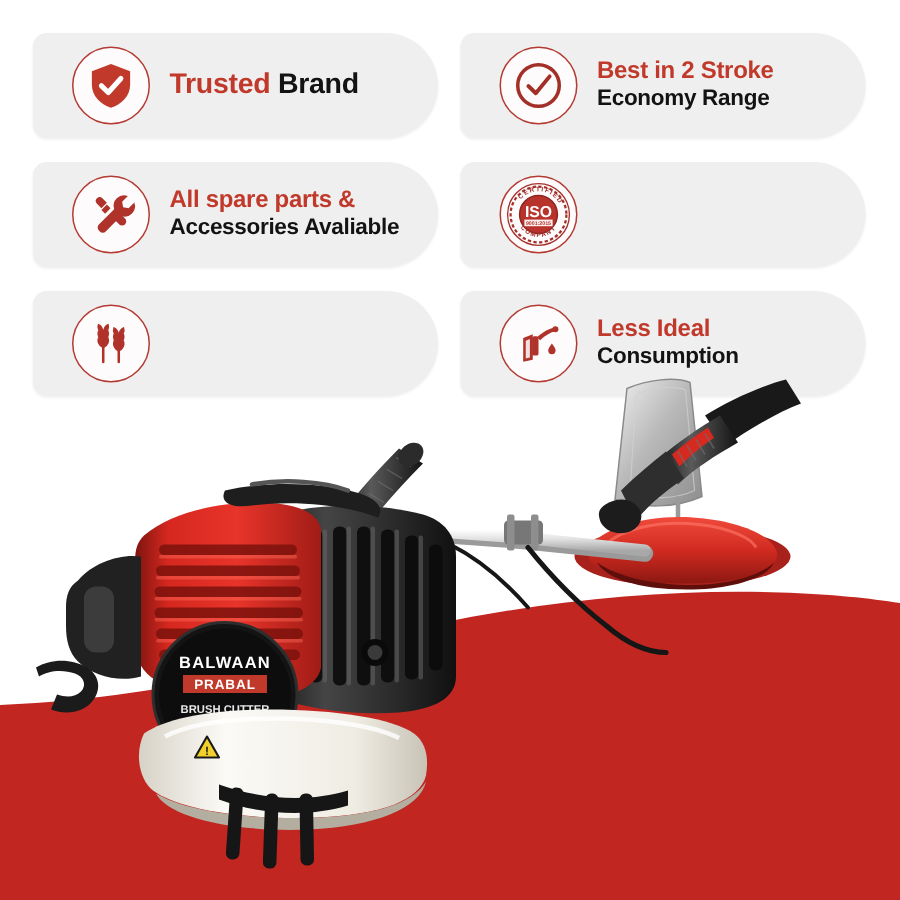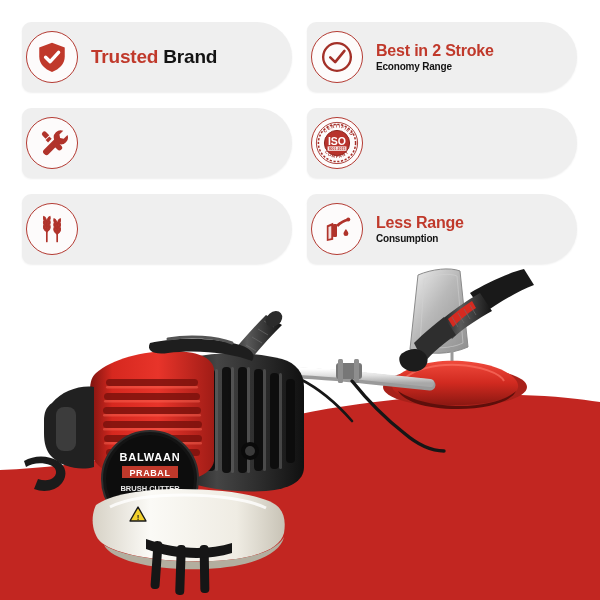--- a/index.html
+++ b/index.html
@@ -43,21 +43,21 @@
     row-gap: 16px;
   }
 
   .card {
     position: relative;
     height: 70px;
     background: #efefef;
     border-radius: 10px 38px 38px 10px;
     display: flex;
     align-items: center;
-    padding-left: 4px;
+    padding-left: 26px;
     box-shadow: 0 1px 2px rgba(0,0,0,0.07);
     width: 270px;
   }
 
   .icon-badge {
     flex: 0 0 auto;
     width: 52px;
     height: 52px;
     border-radius: 50%;
     background: #fdfbfb;
@@ -78,37 +78,37 @@
   .line1 {
     font-size: 16px;
     font-weight: bold;
     color: #c0392b;
     letter-spacing: -0.2px;
     white-space: nowrap;
   }
   .line1 .dark { color: #131313; }
 
   .line2 {
-    font-size: 10px;
+    font-size: 15px;
     font-weight: bold;
     color: #131313;
     letter-spacing: -0.2px;
     white-space: nowrap;
     margin-top: 1px;
   }
   .line2:empty { display: none; }
 
   
   .card.single .line1 { font-size: 19px; }
 
   
   .product {
     position: absolute;
     left: 0;
-    top: 255px;
+    top: 239px;
     width: 516px;
     height: 345px;
     z-index: 6;
   }
   .product svg { display: block; }
 </style>
 </head>
 <body>
 
 <div id="banner">
@@ -154,20 +154,24 @@
           <g fill="#b0332b">
             <path d="M26.6 4.4 a6.6 6.6 0 0 0 -8.6 8.3 L8.4 22.3 a2.6 2.6 0 0 0 0 3.7 l0.6 0.6
                      a2.6 2.6 0 0 0 3.7 0 l9.6 -9.6 a6.6 6.6 0 0 0 8.3 -8.6 l-3.6 3.6 -3.4 -0.6
                      -0.6 -3.4 Z"></path>
 
             <path d="M7.2 5.8 a2.4 2.4 0 0 1 3.4 0 l2.8 2.8 -3.4 3.4 -2.8 -2.8 a2.4 2.4 0 0 1 0 -3.4 Z"></path>
             <path d="M13.4 9.8 l2.3 2.3 -3.4 3.4 -2.3 -2.3 Z"></path>
             <rect x="16.6" y="16.2" width="9.6" height="5.2" rx="2.6" transform="rotate(45 21.4 18.8)"></rect>
           </g>
         </svg>
+      </div>
+      <div class="card-text">
+        <div class="line1"><span>All spare parts &amp;</span></div>
+        <div class="line2">Accessories Avaliable</div>
       </div>
     </div>
 
     <div class="card single">
       <div class="icon-badge">
         <svg width="48" height="48" viewBox="0 0 48 48">
           <defs>
             <path id="arcTop" d="M 24,24 m -15.5,0 a 15.5,15.5 0 1,1 31,0" fill="none"></path>
             <path id="arcBot" d="M 24,24 m -15,0 a 15,15 0 1,0 30,0" fill="none"></path>
           </defs>
@@ -226,21 +230,21 @@
             <path d="M15.2 12.0 C18.6 9.0 22.4 6.6 26.4 6.0 L27.0 8.2 C23.4 9.0 20.0 11.2 17.0 14.0 Z"></path>
             <circle cx="26.6" cy="7.0" r="1.9"></circle>
 
             <path d="M8.0 14.2 L10.6 13.2 L10.6 24.8 L8.0 25.4 Z" fill="#ffffff" opacity="0.85"></path>
 
             <path d="M24.4 16.0 C25.9 18.0 26.7 19.2 26.7 20.4 a2.3 2.3 0 0 1 -4.6 0 C22.1 19.2 22.9 18.0 24.4 16.0 Z"></path>
           </g>
         </svg>
       </div>
       <div class="card-text">
-        <div class="line1"><span>Less Range</span></div>
+        <div class="line1"><span>Less Ideal</span></div>
         <div class="line2">Consumption</div>
       </div>
     </div>
 
   </div>
 
   <div class="product">
     <svg width="600" height="345" viewBox="0 0 600 345">
       <defs>
         <linearGradient id="gRedShroud" x1="0" y1="0" x2="1" y2="0">

